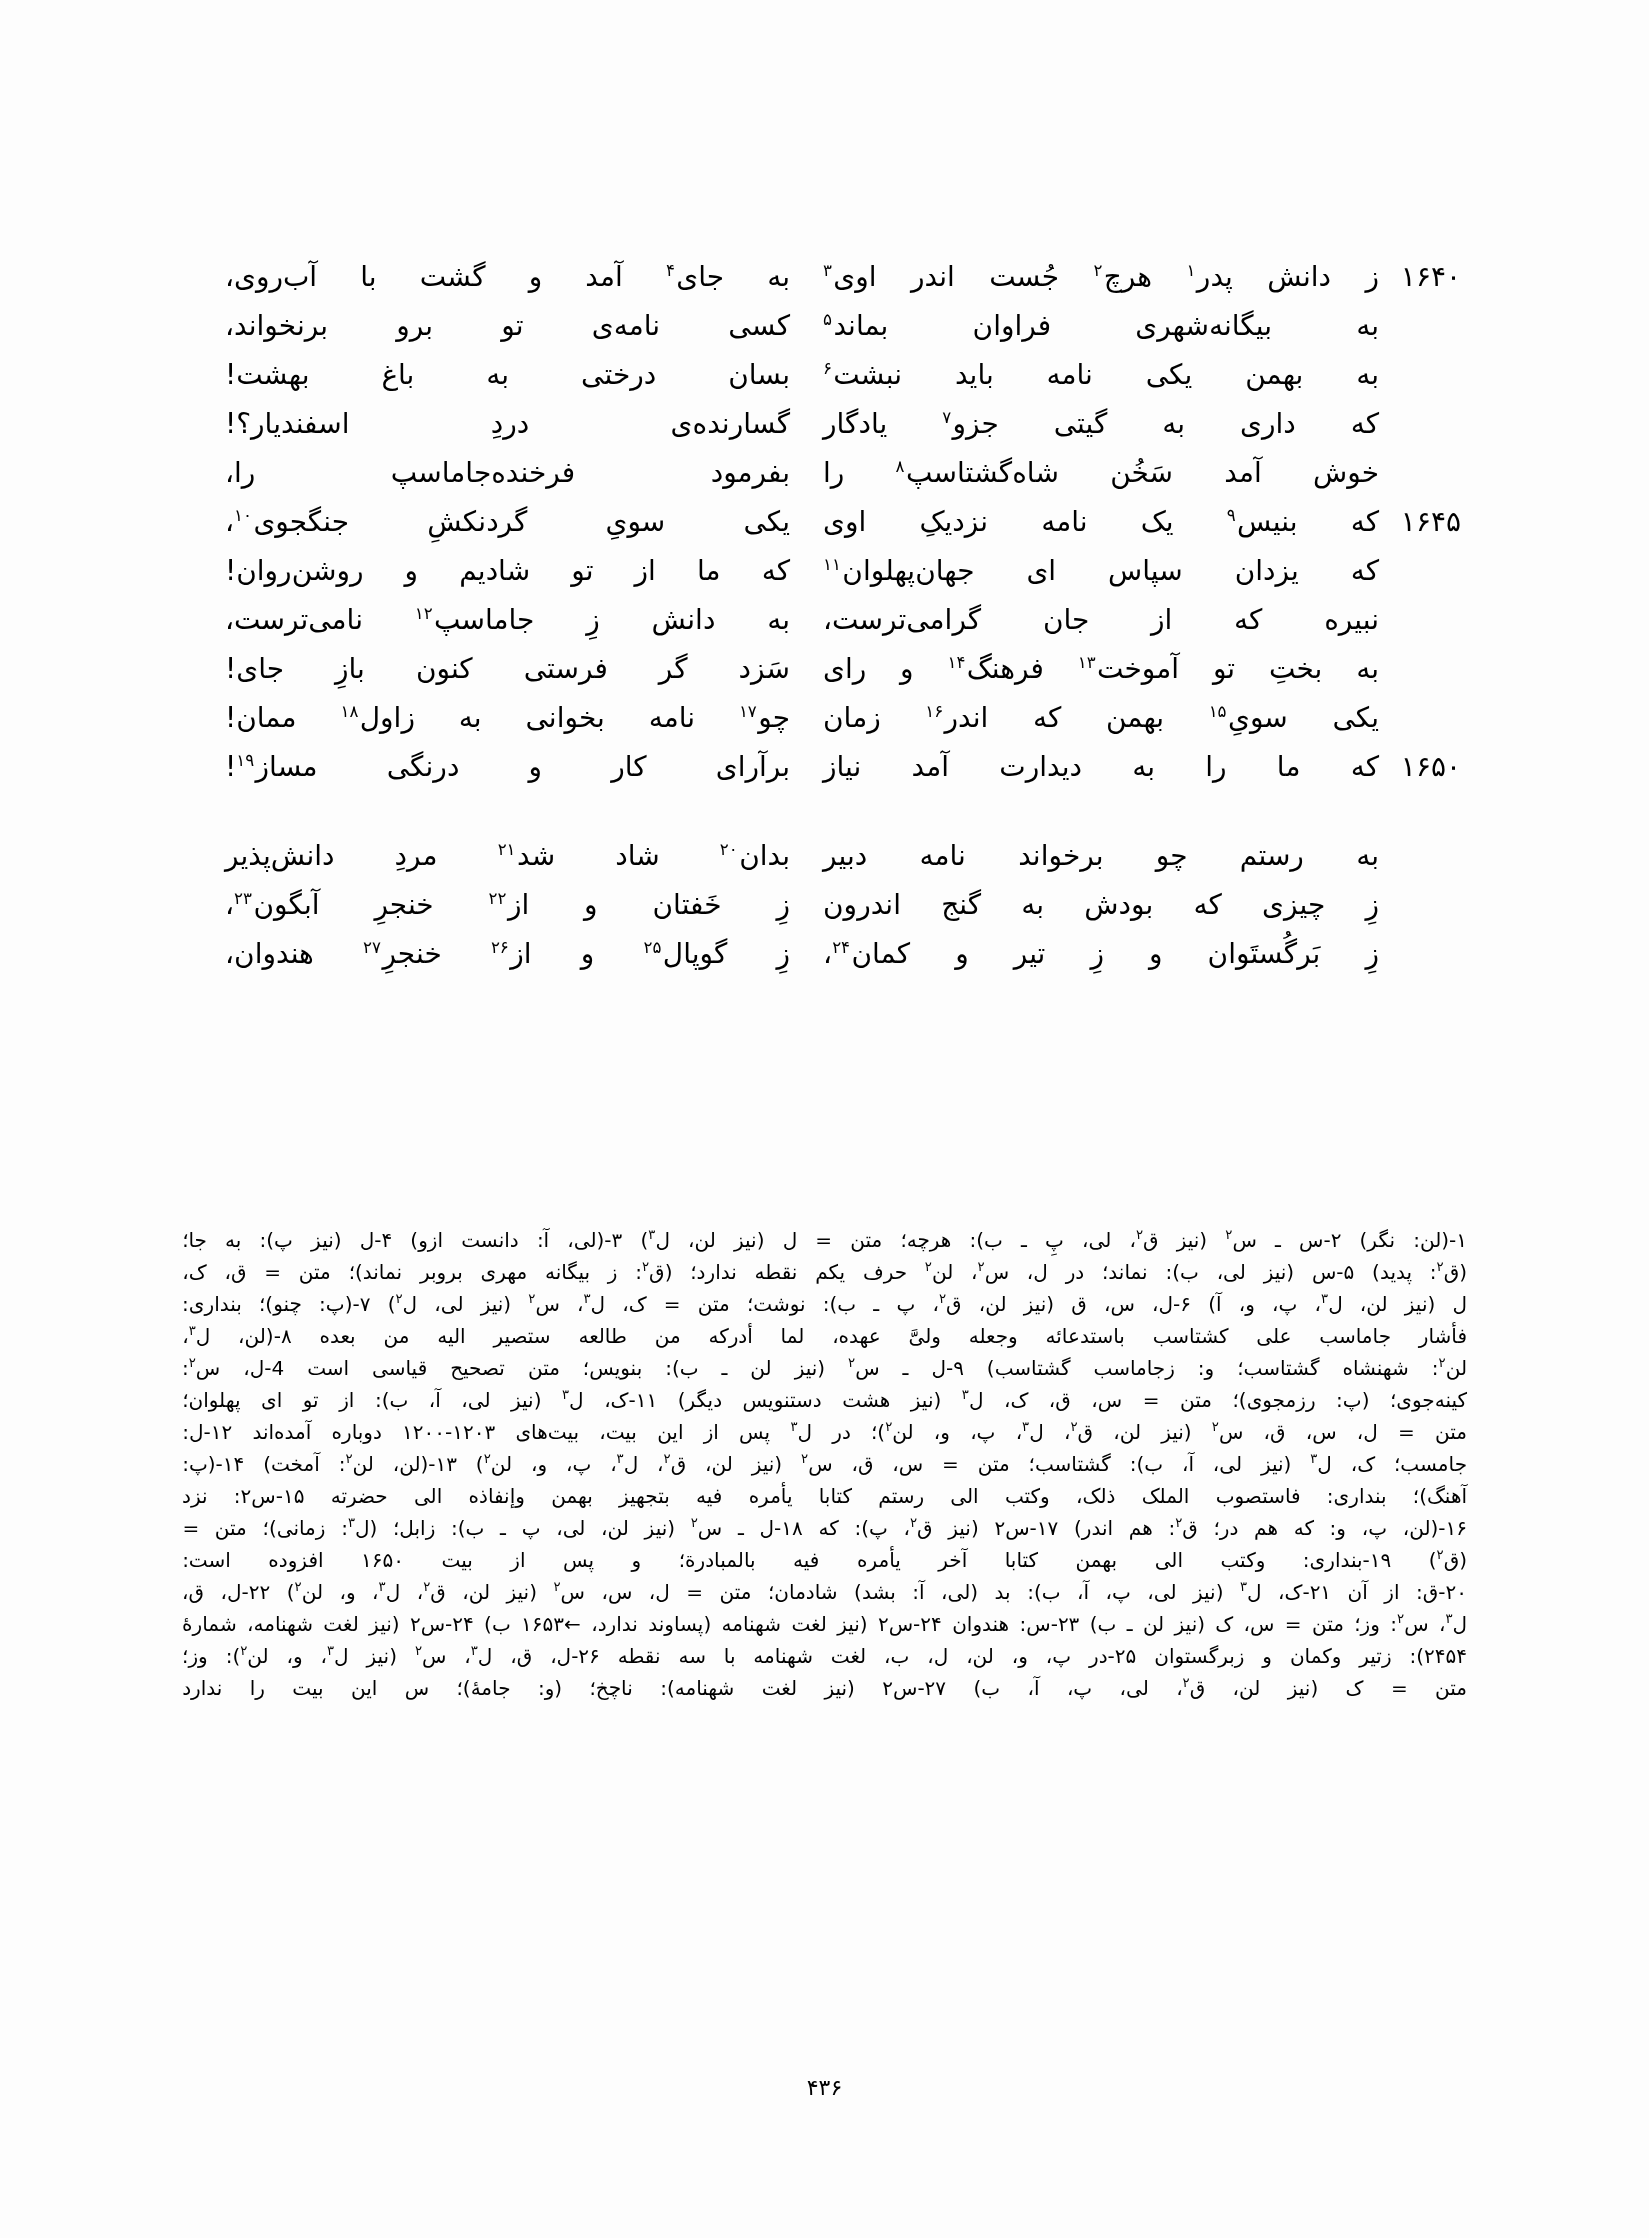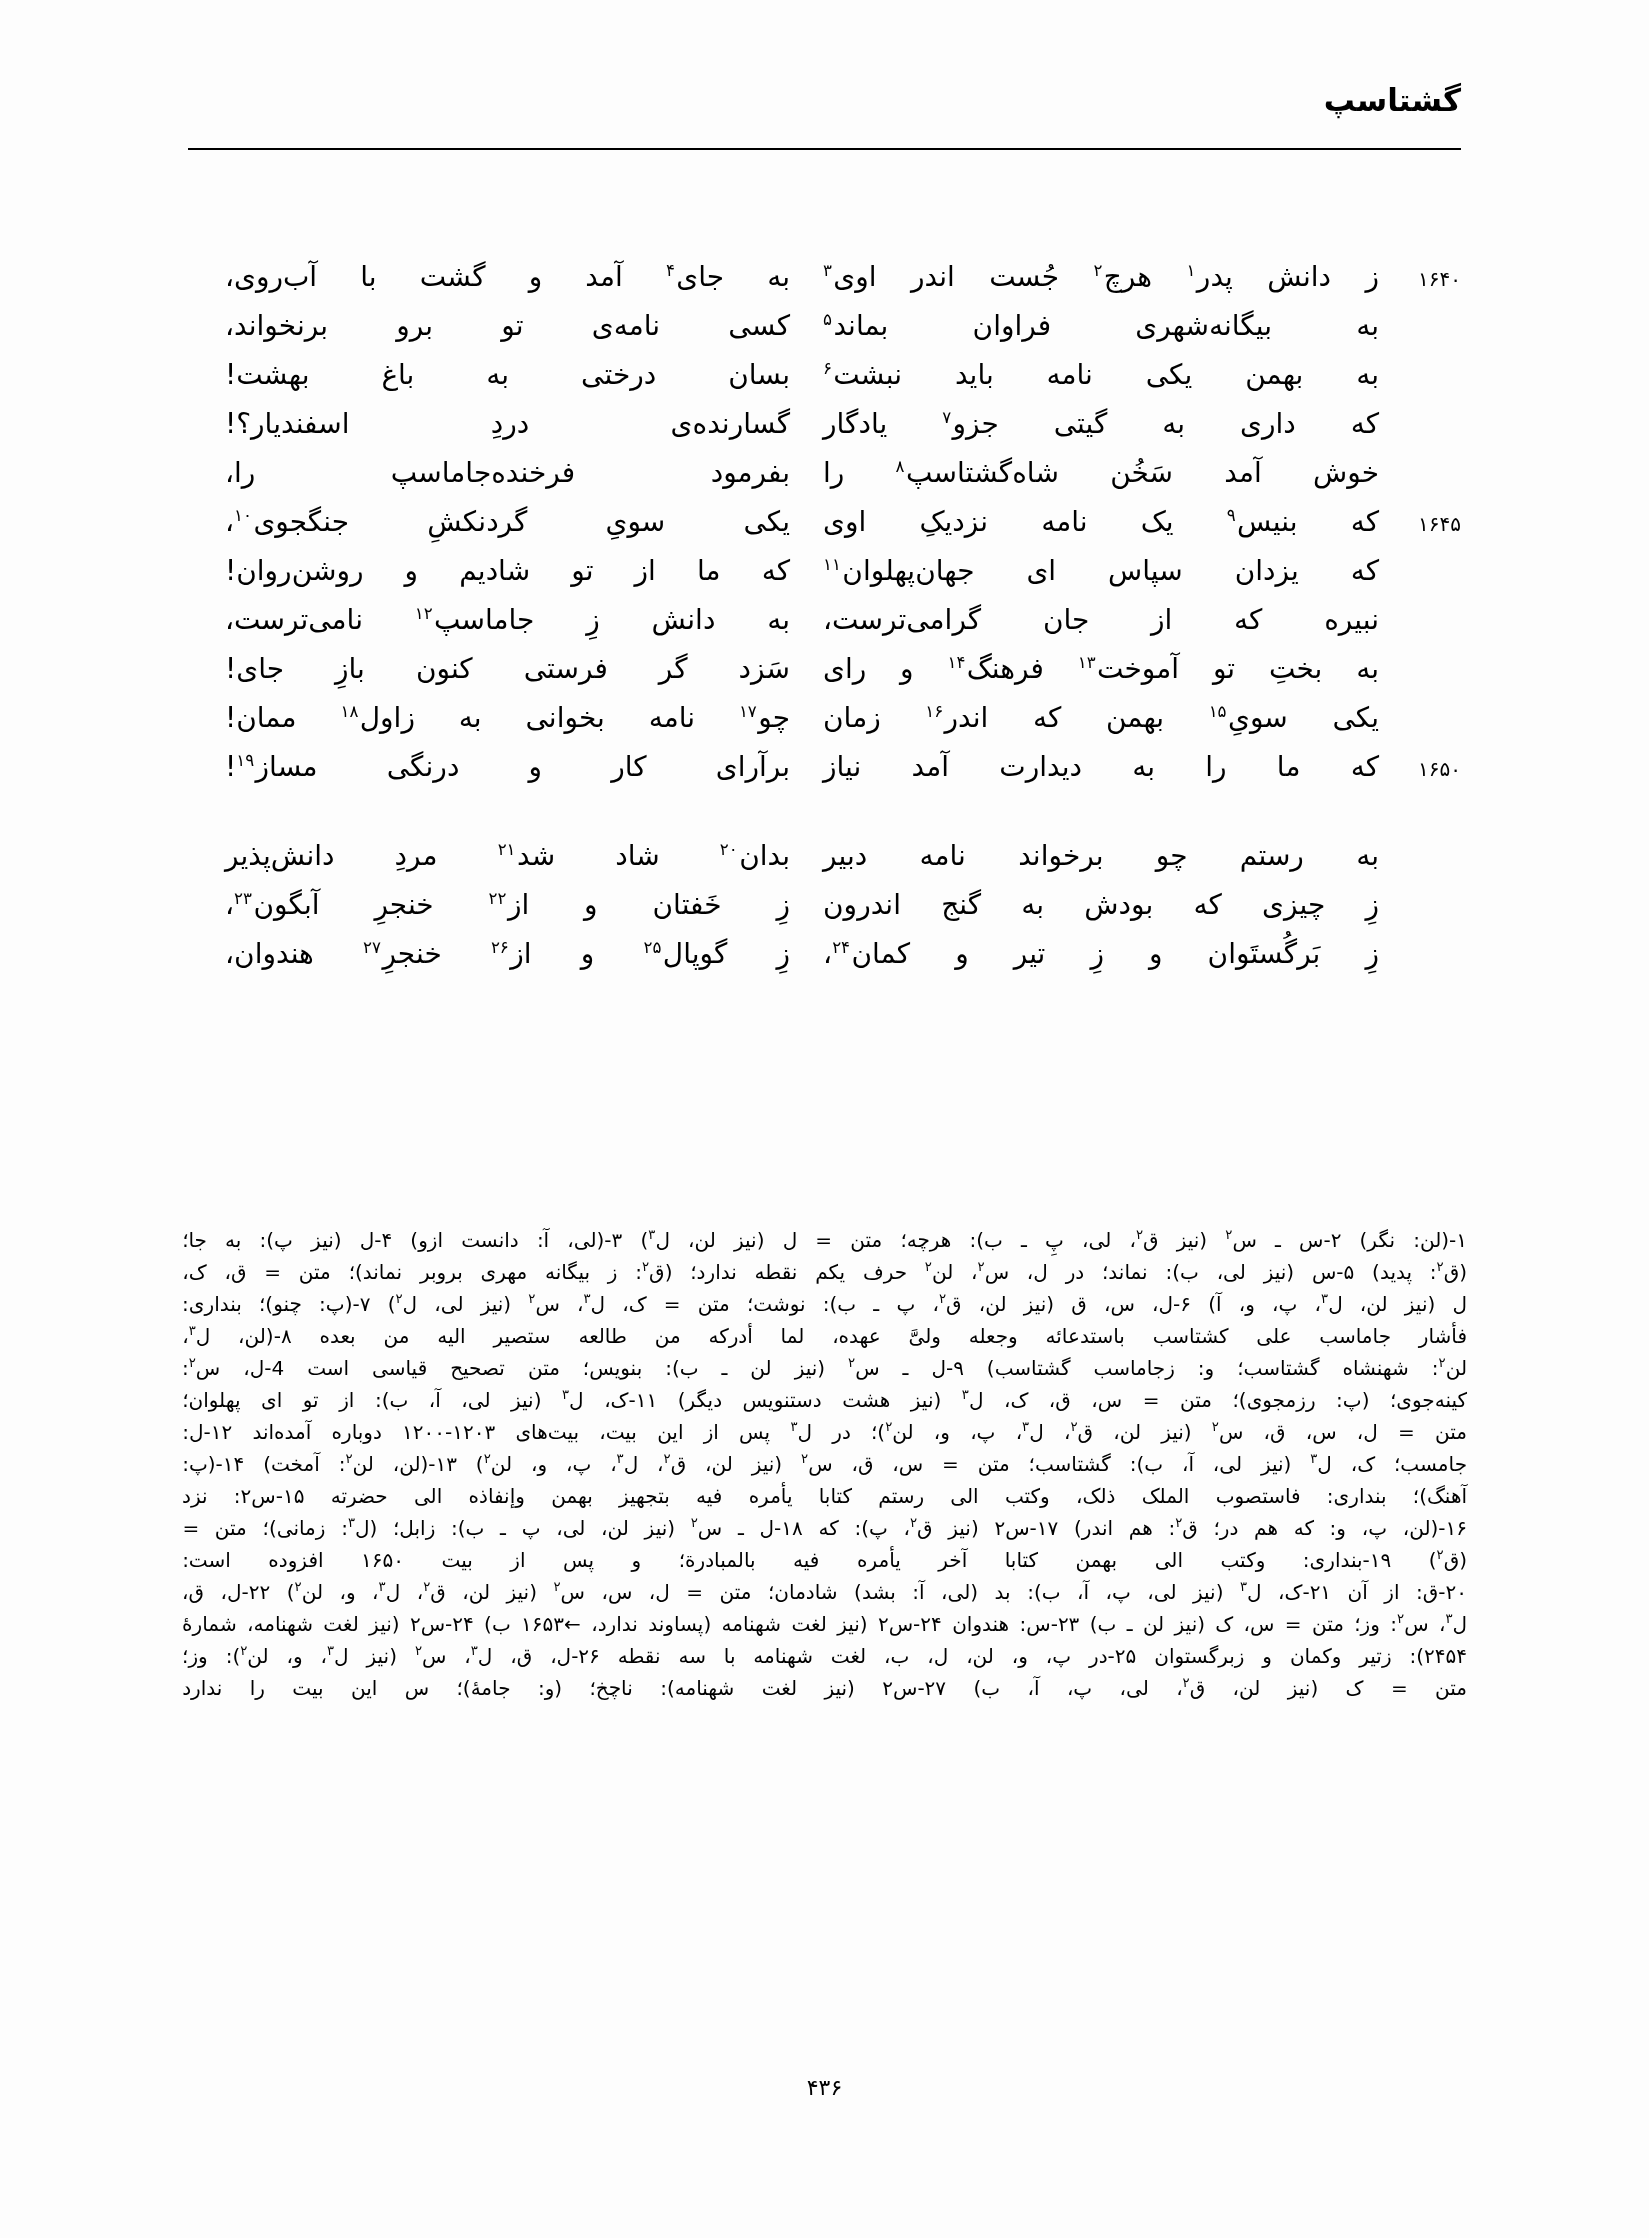--- a/index.html
+++ b/index.html
@@ -64,25 +64,26 @@
   }
   .beyt {
     display: flex;
     flex-direction: row;
     width: 100%;
     align-items: baseline;
     height: 49px;
   }
   .num-gutter {
     flex: 0 0 82px;
-    font-size: 20px;
+    font-size: 28px;
     text-align: right;
     padding-top: 1.4px;
     white-space: nowrap;
     direction: rtl;
+    font-family: Liberation Serif, serif;
   }
   .hemistich {
     flex: 0 0 556px;
     font-size: 28px;
     line-height: 1.42;
     white-space: nowrap;
     display: flex;
     justify-content: space-between;
     direction: rtl;
   }
@@ -136,24 +137,20 @@
     right: 0;
     text-align: center;
     font-size: 22px;
   }
 </style>
 </head>
 <body>
 
 <div class="page">
 
-  <div class="header">
-    <div class="header-title">گشتاسپ</div>
-    <div class="header-rule"></div>
-  </div>
 
   <div class="verse-area" id="verse-area">
       <div class="verse-group">
         <div class="beyt">
           <div class="num-gutter">۱۶۴۰</div>
           <div class="hemistich first">
             <span class="w">ز</span>
             <span class="w">دانش</span>
             <span class="w">پدر<sup class="fn">۱</sup></span>
             <span class="w">هرچ<sup class="fn">۲</sup></span>

